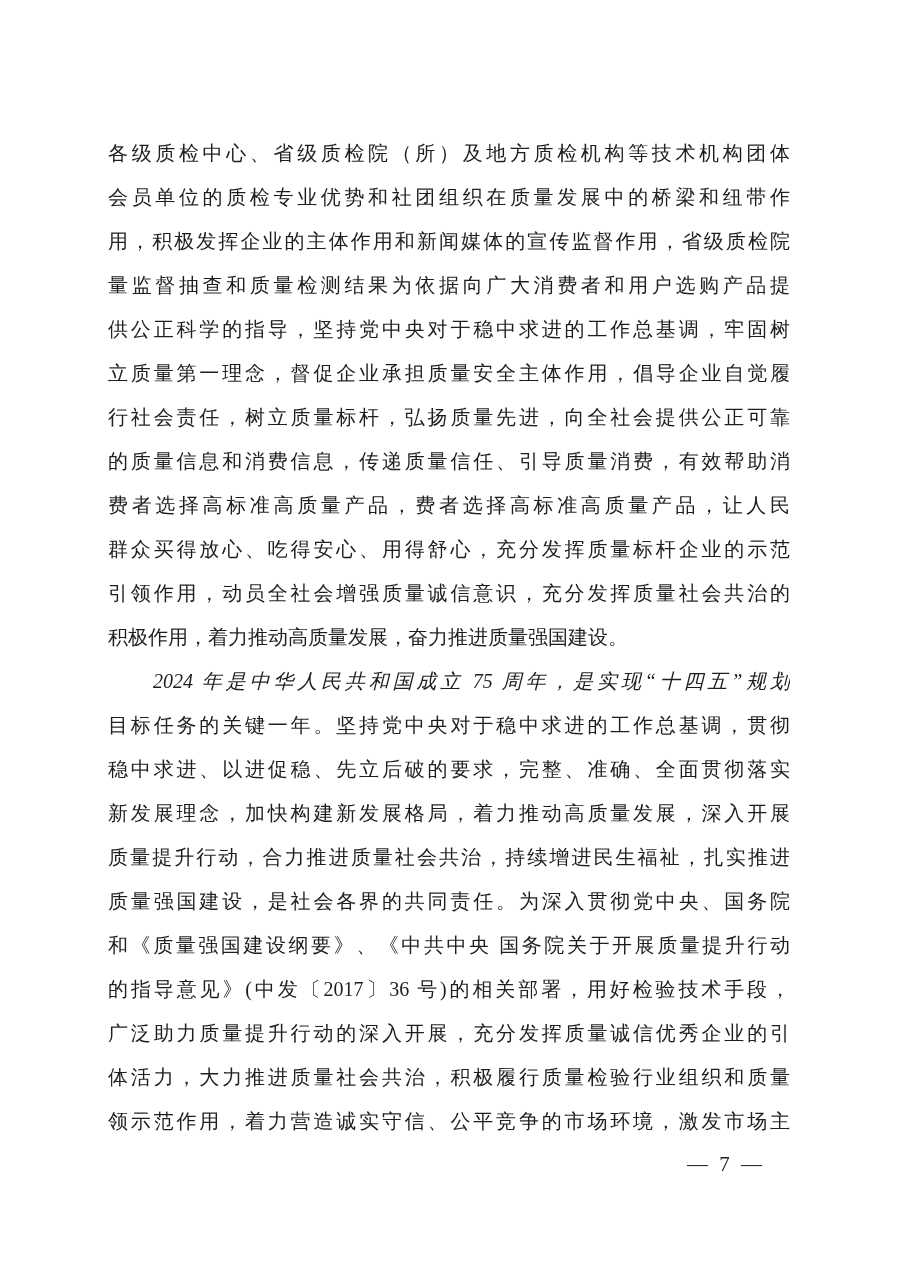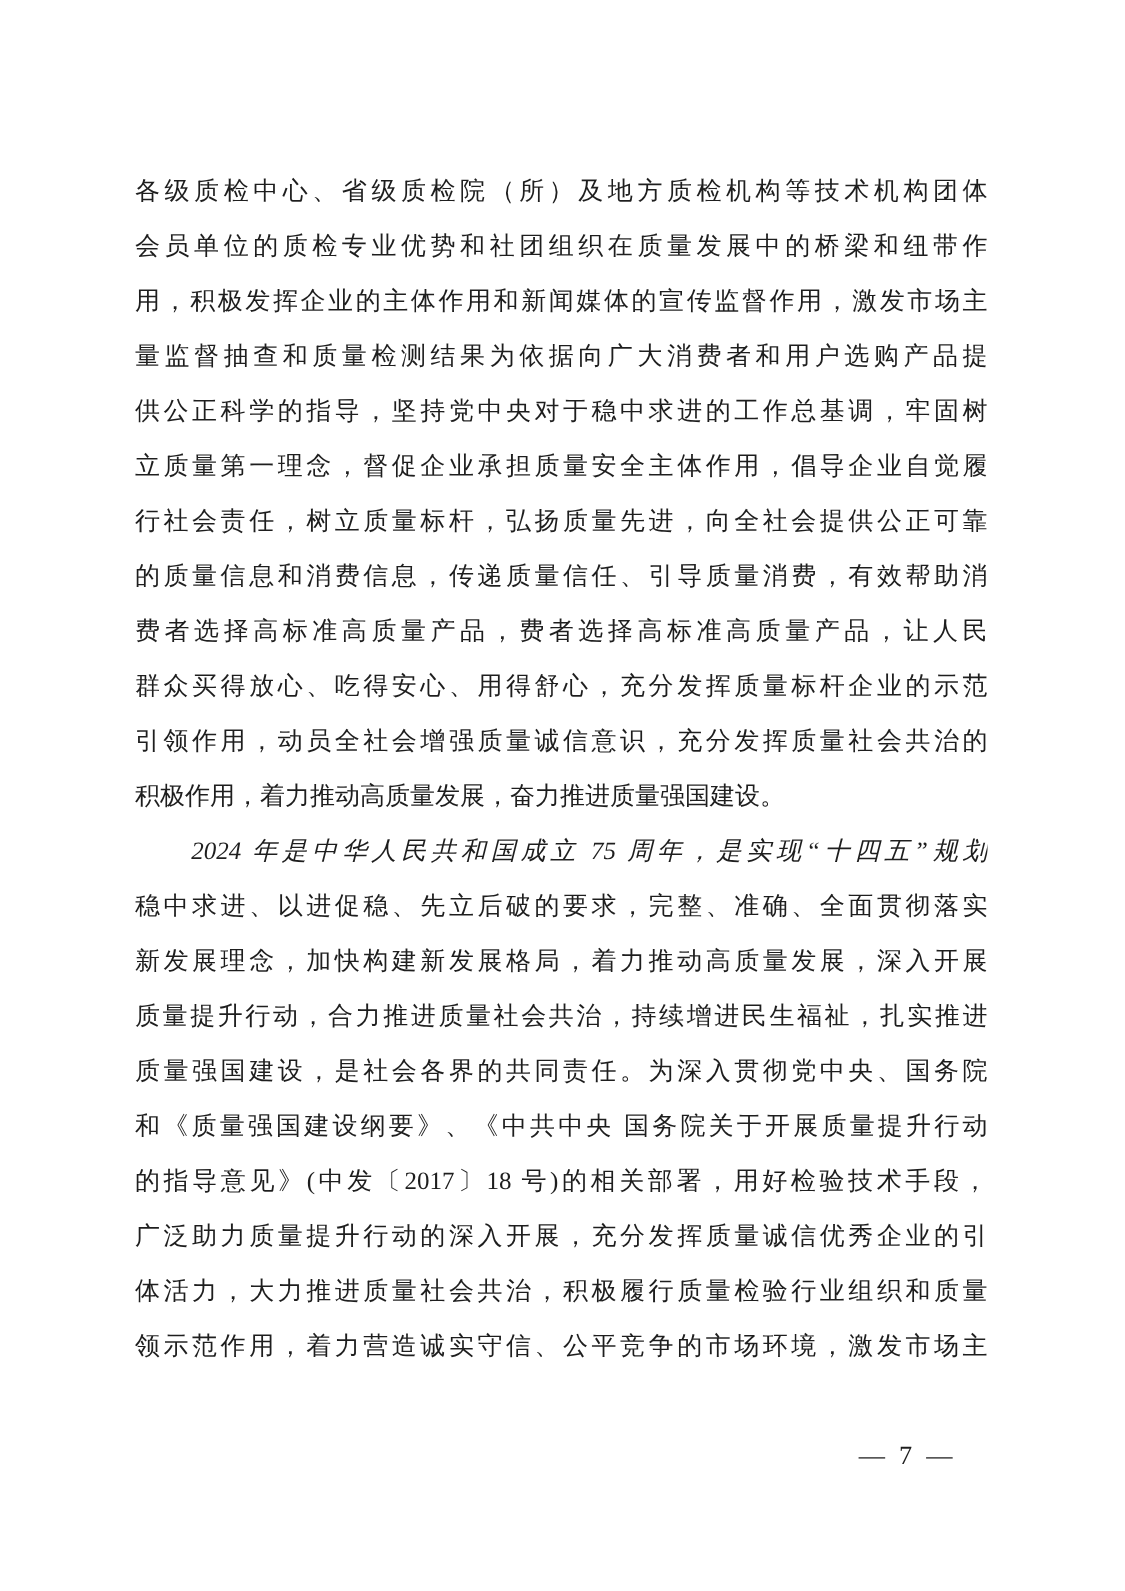--- a/index.html
+++ b/index.html
@@ -50,35 +50,36 @@
     white-space: nowrap;
   }
 </style>
 </head>
 <body>
 
 <div class="page">
   <div class="doc-body">
       <div class="line">各级质检中心、省级质检院（所）及地方质检机构等技术机构团体</div>
       <div class="line">会员单位的质检专业优势和社团组织在质量发展中的桥梁和纽带作</div>
-      <div class="line">用，积极发挥企业的主体作用和新闻媒体的宣传监督作用，激发市场主</div>
+      <div class="line">用，积极发挥企业的主体作用和新闻媒体的宣传监督作用，省级质检院</div>
       <div class="line">量监督抽查和质量检测结果为依据向广大消费者和用户选购产品提</div>
       <div class="line">供公正科学的指导，坚持党中央对于稳中求进的工作总基调，牢固树</div>
       <div class="line">立质量第一理念，督促企业承担质量安全主体作用，倡导企业自觉履</div>
       <div class="line">行社会责任，树立质量标杆，弘扬质量先进，向全社会提供公正可靠</div>
       <div class="line">的质量信息和消费信息，传递质量信任、引导质量消费，有效帮助消</div>
       <div class="line">费者选择高标准高质量产品，费者选择高标准高质量产品，让人民</div>
       <div class="line">群众买得放心、吃得安心、用得舒心，充分发挥质量标杆企业的示范</div>
       <div class="line">引领作用，动员全社会增强质量诚信意识，充分发挥质量社会共治的</div>
       <div class="line no-justify">积极作用，着力推动高质量发展，奋力推进质量强国建设。</div>
       <div class="line indent">2024 年是中华人民共和国成立 75 周年，是实现“十四五”规划</div>
+      <div class="line">目标任务的关键一年。坚持党中央对于稳中求进的工作总基调，贯彻</div>
       <div class="line">稳中求进、以进促稳、先立后破的要求，完整、准确、全面贯彻落实</div>
       <div class="line">新发展理念，加快构建新发展格局，着力推动高质量发展，深入开展</div>
       <div class="line">质量提升行动，合力推进质量社会共治，持续增进民生福祉，扎实推进</div>
       <div class="line">质量强国建设，是社会各界的共同责任。为深入贯彻党中央、国务院</div>
       <div class="line">和《质量强国建设纲要》、《中共中央 国务院关于开展质量提升行动</div>
-      <div class="line">的指导意见》(中发〔2017〕18 号)的相关部署，用好检验技术手段，</div>
+      <div class="line">的指导意见》(中发〔2017〕36 号)的相关部署，用好检验技术手段，</div>
       <div class="line">广泛助力质量提升行动的深入开展，充分发挥质量诚信优秀企业的引</div>
       <div class="line">体活力，大力推进质量社会共治，积极履行质量检验行业组织和质量</div>
       <div class="line">领示范作用，着力营造诚实守信、公平竞争的市场环境，激发市场主</div>
     </div>
   <div class="page-number">— 7 —</div>
 </div>
 
 </body></html>

